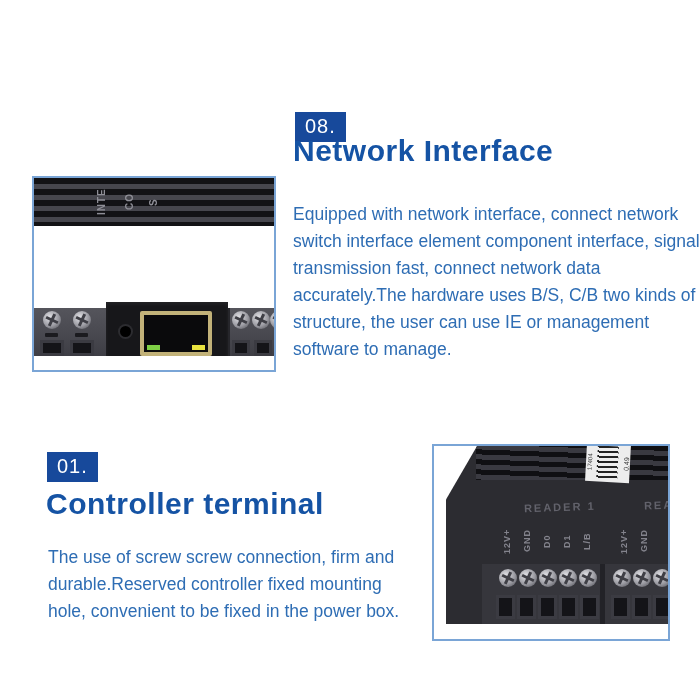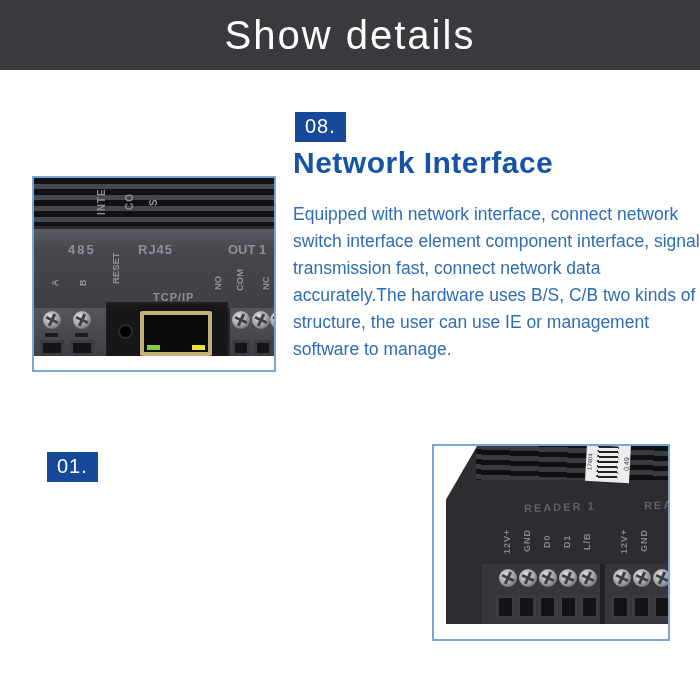--- a/index.html
+++ b/index.html
@@ -67,48 +67,33 @@
             font-weight:bold; letter-spacing:1px; }
   .d2-strip { position:absolute; left:36px; top:118px; width:186px; height:60px; background:#36363c; }
   .d2-gap { position:absolute; left:118px; top:0; width:5px; height:60px; background:#222227; }
   .d2-white { position:absolute; left:0; top:178px; width:234px; height:15px; background:#fff; }
 </style>
 </head>
 <body>
 
 <div class="canvas">
 
-  <div class="header">
-    <div class="header-title">Show details</div>
-  </div>
 
   <div class="badge" style="left:295px; top:112px;">08.</div>
-  <div class="sec-title" style="left:293px; top:146px;text-align:right;">Network Interface</div>
+  <div class="sec-title" style="left:293px; top:134px;text-align:right;">Network Interface</div>
   <div class="sec-body" style="left:293px; top:201px; width:412px;">Equipped with network interface, connect network switch interface element component interface, signal transmission fast, connect network data accurately.The hardware uses B/S, C/B two kinds of structure, the user can use IE or management software to manage.</div>
 
   <div class="img-card" style="left:32px; top:176px; width:244px; height:196px;">
 
     <div class="d1-fins">
       <span class="vtext d1-finlabel" style="left:62px;">INTE</span>
       <span class="vtext d1-finlabel" style="left:90px;">CO</span>
       <span class="vtext d1-finlabel" style="left:114px;">S</span>
     </div>
 
-    <div class="d1-panel">
-      <span class="d1-label" style="left:34px; top:13px; font-size:13px; letter-spacing:2px;">485</span>
-      <span class="d1-label" style="left:104px; top:13px; font-size:13px; letter-spacing:1px;">RJ45</span>
-      <span class="d1-label" style="left:194px; top:13px; font-size:13px;">OUT 1</span>
-      <span class="d1-label vtext" style="left:76px; top:8px; height:62px; font-size:9.5px;">RESET</span>
-      <span class="d1-label vtext" style="left:16px; top:40px; height:28px; font-size:9px;">A</span>
-      <span class="d1-label vtext" style="left:44px; top:40px; height:28px; font-size:9px;">B</span>
-      <span class="d1-label" style="left:119px; top:62px; font-size:11px; letter-spacing:1px;">TCP/IP</span>
-      <span class="d1-label vtext" style="left:178px; top:38px; height:32px; font-size:9.5px;">NO</span>
-      <span class="d1-label vtext" style="left:200px; top:32px; height:38px; font-size:9.5px;">COM</span>
-      <span class="d1-label vtext" style="left:226px; top:38px; height:32px; font-size:9.5px;">NC</span>
-    </div>
 
     <div class="d1-terms">
 
       <div class="d1-block" style="left:0; width:72px;">
         <div class="screw" style="left:9px; top:3px;"></div>
         <div class="screw" style="left:39px; top:3px;"></div>
         <div class="slot" style="left:11px; top:25px;"></div>
         <div class="slot" style="left:41px; top:25px;"></div>
         <div class="socket" style="left:6px; top:32px; width:24px; height:16px;"></div>
         <div class="socket" style="left:36px; top:32px; width:24px; height:16px;"></div>
@@ -128,20 +113,22 @@
         <div class="screw" style="left:40px; top:3px;"></div>
         <div class="socket" style="left:2px; top:32px; width:18px; height:16px;"></div>
         <div class="socket" style="left:24px; top:32px; width:18px; height:16px;"></div>
       </div>
     </div>
 
     <div class="d1-white"></div>
   </div>
 
   <div class="badge" style="left:47px; top:452px;">01.</div>
+  <div class="sec-title" style="left:46px; top:487px;">Controller terminal</div>
+  <div class="sec-body" style="left:48px; top:544px; width:362px;">The use of screw screw connection, firm and durable.Reserved controller fixed mounting hole, convenient to be fixed in the power box.</div>
 
   <div class="img-card" style="left:432px; top:444px; width:238px; height:197px;">
 
     <div class="d2-device">
       <div class="d2-fins"></div>
 
       <div class="d2-sticker">
         <div class="d2-barcode"></div>
         <span class="vtext num" style="right:0;">0.49</span>
         <span class="vtext num" style="left:1px; font-size:6px;">17404</span>

